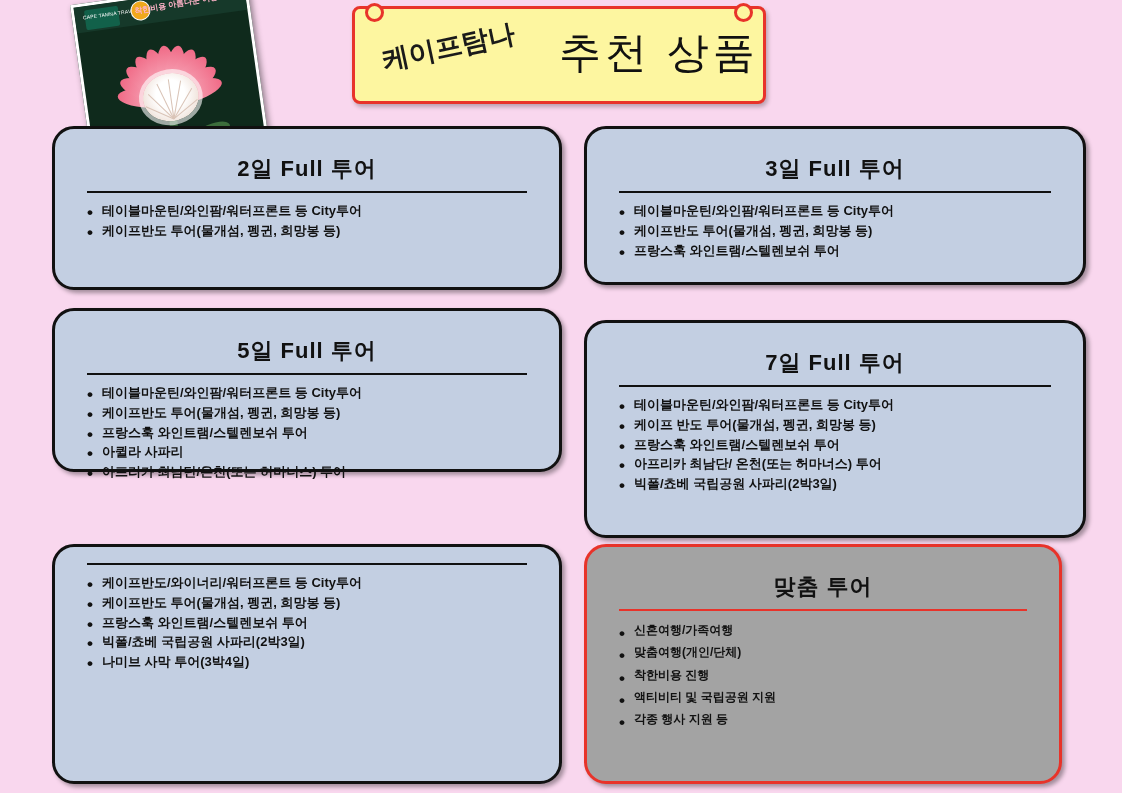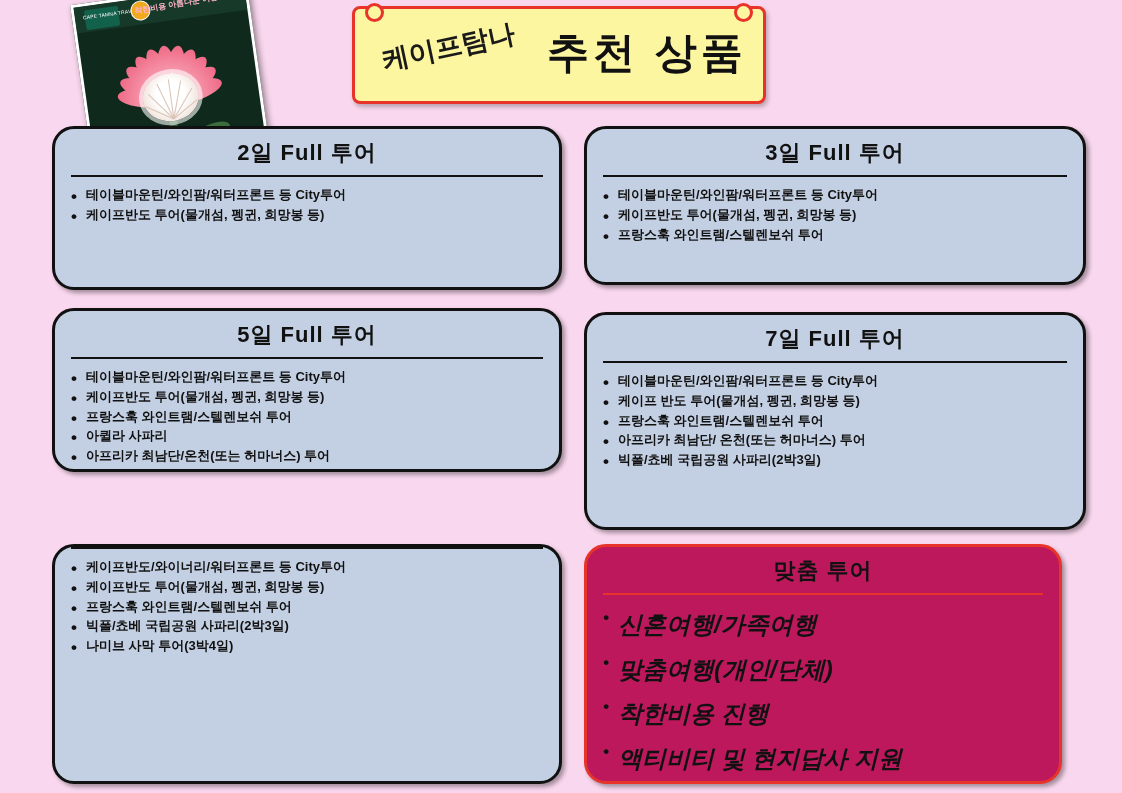--- a/index.html
+++ b/index.html
@@ -136,47 +136,47 @@
     left: 26px;
     top: 20px;
     font-size: 27px;
     font-weight: bold;
     color: #1a1a1a;
     transform: rotate(-12deg);
     white-space: nowrap;
   }
   .title-main {
     position: absolute;
-    left: 192px;
+    left: 204px;
     top: 16px;
     font-size: 42px;
-    font-weight: bold;
+    font-weight: normal;
     color: #111111;
     letter-spacing: 4px;
     white-space: nowrap;
   }
 
   
   .grid {
     position: absolute;
     left: 0;
     top: 112px;
     width: 1122px;
   }
   .card {
     position: absolute;
     background: #c3cfe2;
     border: 3px solid #111111;
     border-radius: 22px;
     box-shadow: 3px 3px 4px rgba(0,0,0,.35);
     box-sizing: border-box;
-    padding: 0;
+    padding: 16px;
   }
   .card.custom {
-    background: #be185d;
+    background: #a3a3a3;
     border-color: #e8332a;
   }
   .card-title {
     text-align: center;
     font-size: 22px;
     font-weight: bold;
     color: #111111;
     padding: 9px 0 7px 0;
     letter-spacing: 1px;
   }
@@ -204,29 +204,28 @@
   }
   .card li::before {
     content: "•";
     position: absolute;
     left: 0;
     top: -1px;
     font-size: 17px;
   }
   .card.custom li {
     line-height: 1.86;
-    font-size: 24px;
-    font-style: italic;
+    font-size: 12px;
   }
 
   
   #card-0 { left: 52px;  top: 14px;  width: 510px; height: 164px; }
   #card-1 { left: 584px; top: 14px;  width: 502px; height: 159px; }
   #card-2 { left: 52px;  top: 196px; width: 510px; height: 164px; }
-  #card-3 { left: 584px; top: 200px; width: 502px; height: 218px; }
+  #card-3 { left: 584px; top: 208px; width: 502px; height: 218px; }
   #card-4 { left: 52px;  top: 432px; width: 510px; height: 240px; }
   #card-5 { left: 584px; top: 432px; width: 478px; height: 240px; }
 </style>
 </head>
 <body>
 
 <div class="header">
 
   <div class="brochure">
     <div class="brochure-top"></div>
@@ -331,18 +330,18 @@
     </ul>
   </div>
 
   <div class="card custom" id="card-5">
     <div class="card-title">맞춤 투어</div>
     <div class="card-rule"></div>
     <ul>
       <li>신혼여행/가족여행</li>
       <li>맞춤여행(개인/단체)</li>
       <li>착한비용 진행</li>
-      <li>액티비티 및 현지답사 지원</li>
+      <li>액티비티 및 국립공원 지원</li>
       <li>각종 행사 지원 등</li>
     </ul>
   </div>
 
 </div>
 
 </body></html>

